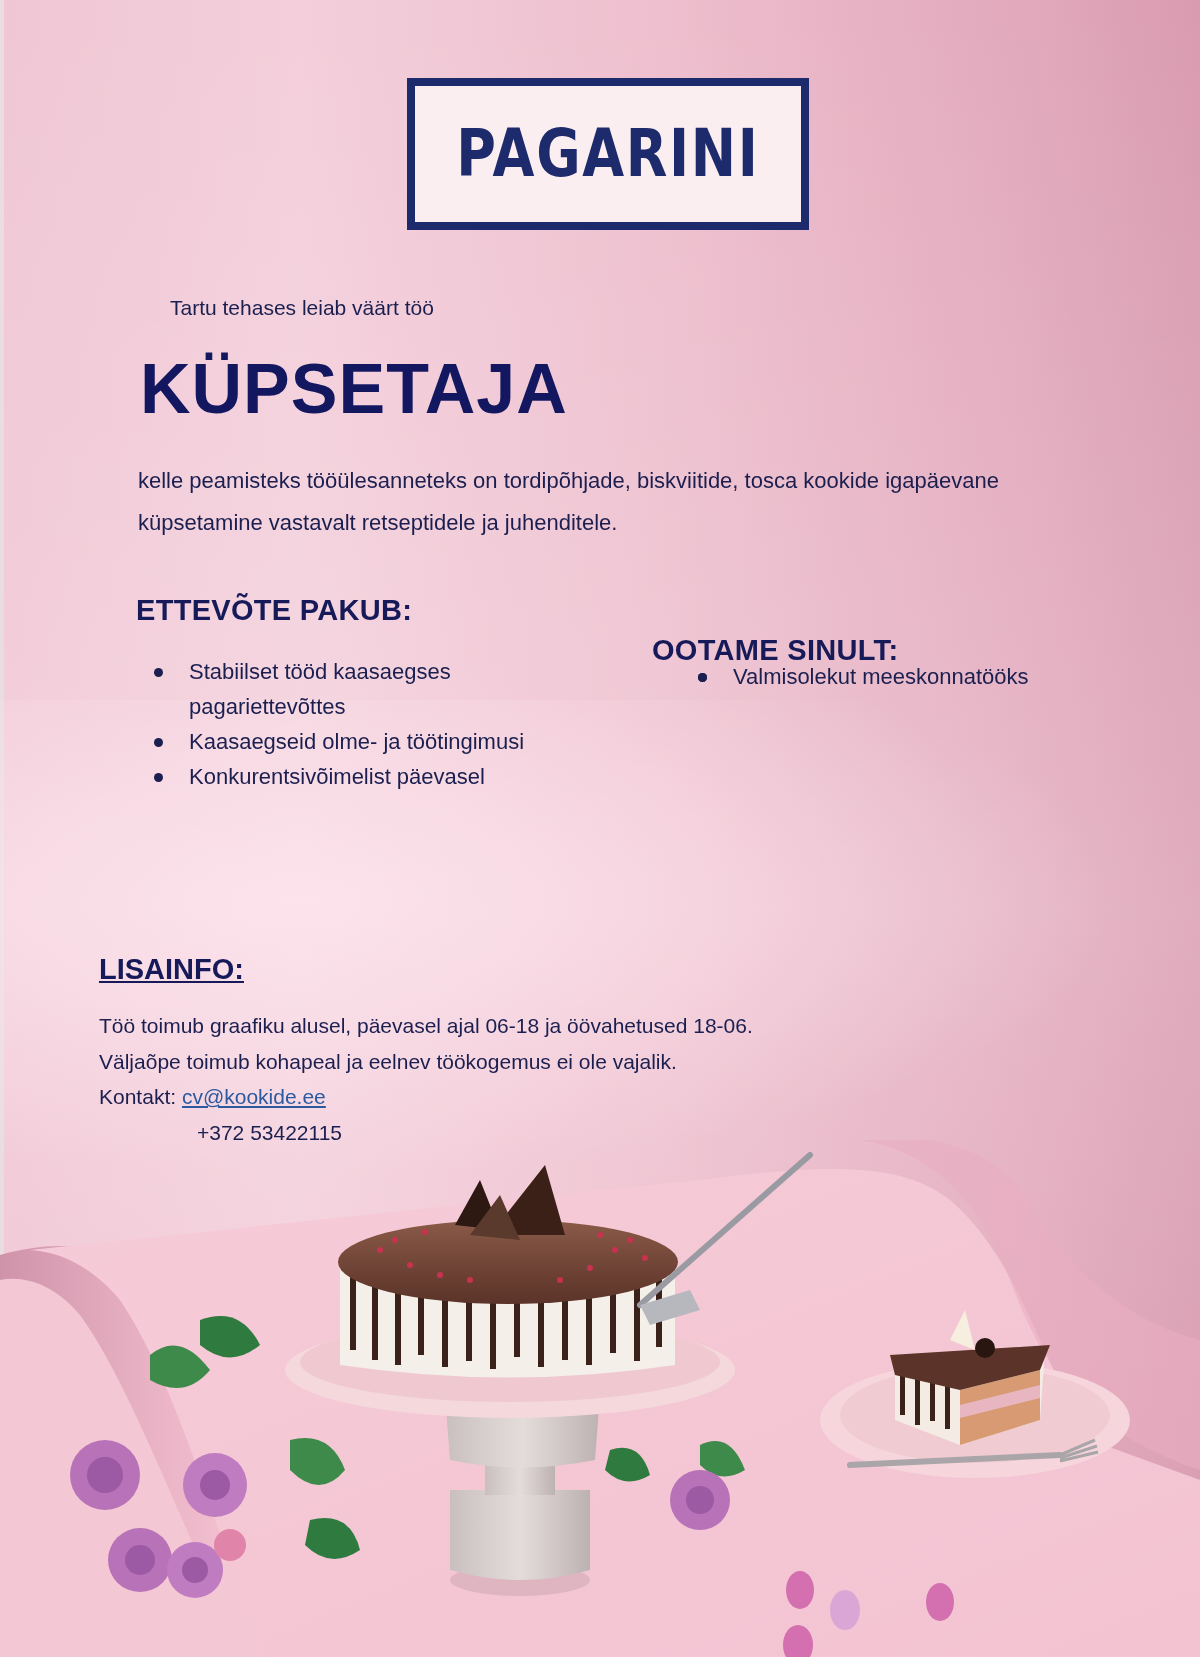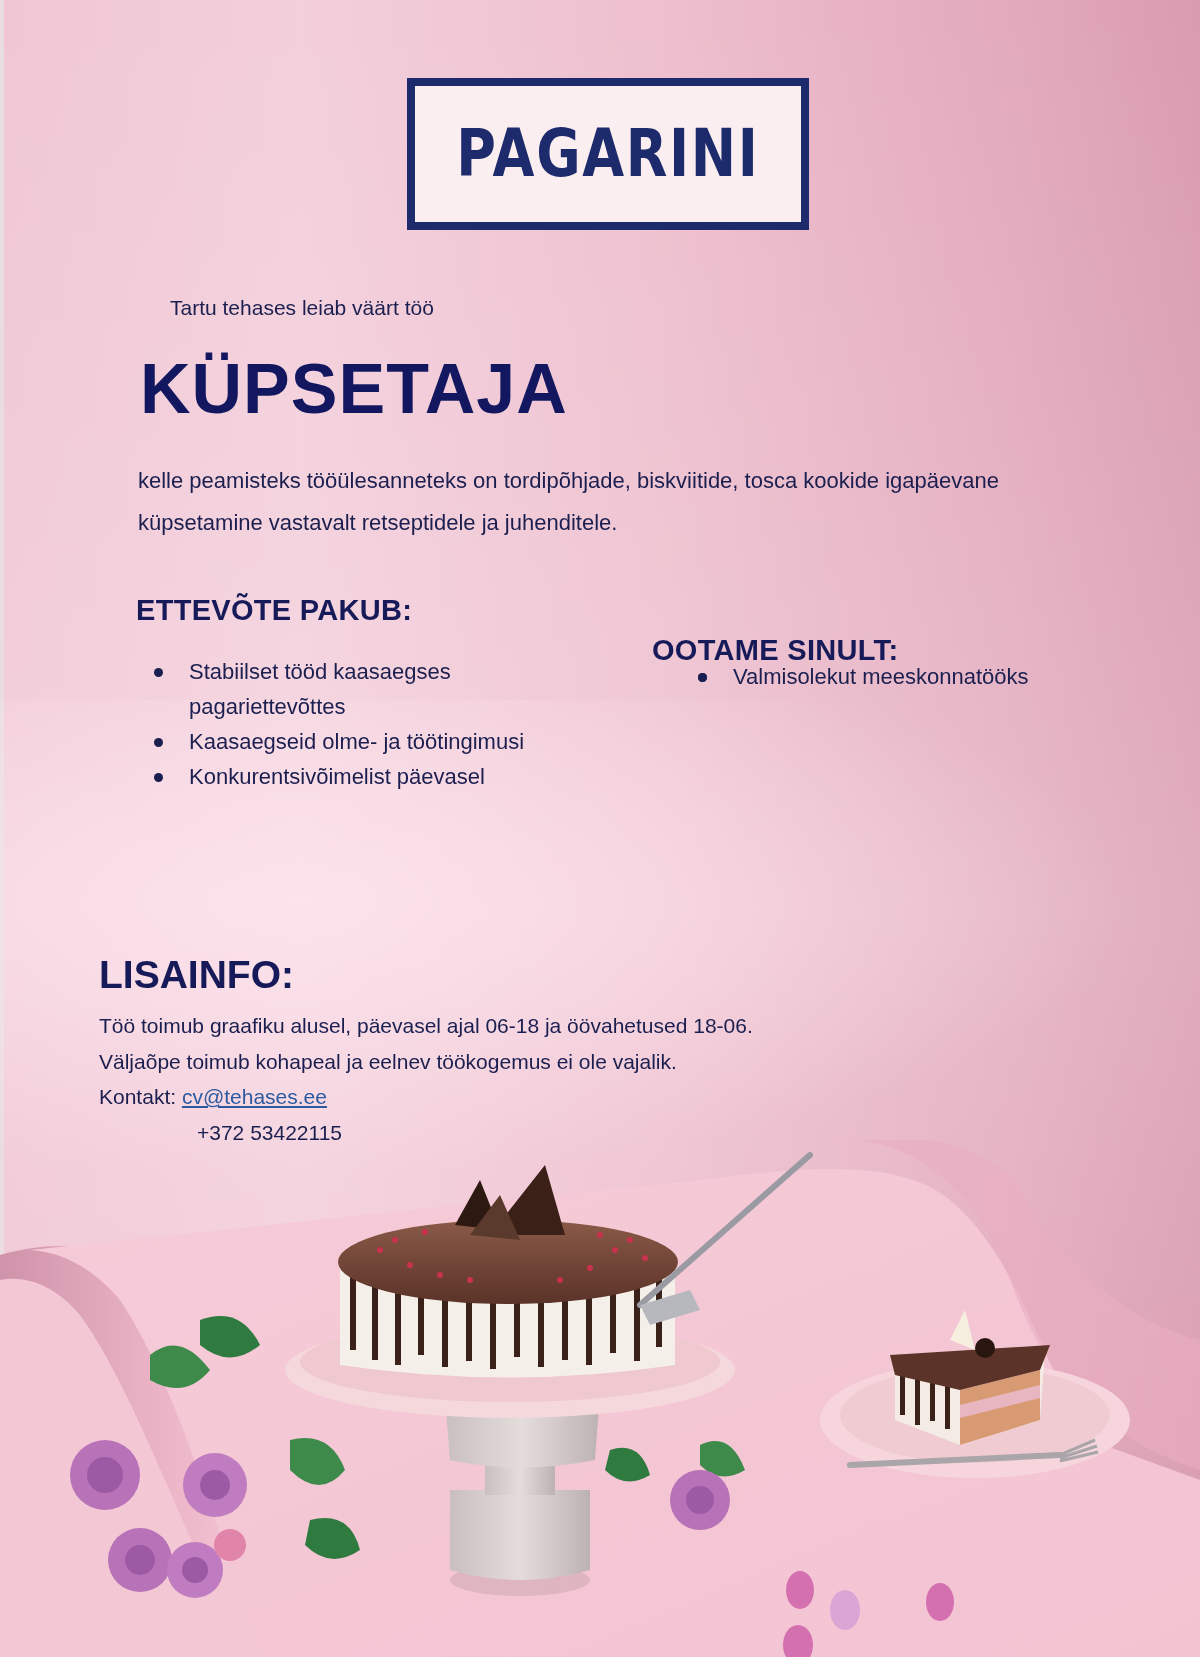--- a/index.html
+++ b/index.html
@@ -58,21 +58,21 @@
     }
     ul.bullets li { position: relative; padding-left: 45px; }
     ul.bullets li .dot {
       position: absolute; left: 10px; top: 14px; width: 9px; height: 9px;
       border-radius: 50%; background: #1b1f50;
     }
     .offer-list { left: 136px; top: 646px; width: 460px; }
     .expect-list { left: 680px; top: 651px; width: 440px; }
 
     .info-head {
-      position: absolute; left: 99px; top: 953px; font-size: 39px; font-weight: bold; color: #161a58;
+      position: absolute; left: 99px; top: 953px; font-size: 29px; font-weight: bold; color: #161a58; text-decoration: underline;
     }
     .info-body {
       position: absolute; left: 99px; top: 1008px; font-size: 21px; color: #1b1f50; line-height: 35.5px;
     }
     .info-body .line { white-space: nowrap; }
     .info-body .link { color: #2b5aa0; text-decoration: underline; }
     .info-body .phone { padding-left: 98px; }
 
     .scene { position: absolute; left: 0; top: 1140px; width: 1200px; height: 517px; }
   </style>
@@ -102,21 +102,21 @@
     <li><span class="dot"></span></li>
     <li><span class="dot"></span><span>Valmisolekut meeskonnatööks</span></li>
   </ul>
 
   <div class="info-head">LISAINFO:</div>
   <div class="info-body">
     <div class="line">Töö toimub graafiku alusel, päevasel ajal 06-18 ja öövahetused 18-06.</div>
     <div class="line">Väljaõpe toimub kohapeal ja eelnev töökogemus ei ole vajalik.</div>
     <div class="line">
       <span>Kontakt:</span>
-      <a class="link">cv@tehases.ee</a>
+      <a class="link">cv@kookide.ee</a>
     </div>
     <div class="line phone">+372 53422115</div>
   </div>
 
   <svg class="scene" viewBox="0 0 1200 517" width="1200" height="517">
     <defs>
       <linearGradient id="paperG" x1="0" y1="0" x2="1" y2="1">
         <stop offset="0" stop-color="#f6cbd8"></stop>
         <stop offset="1" stop-color="#f3c3d2"></stop>
       </linearGradient>

